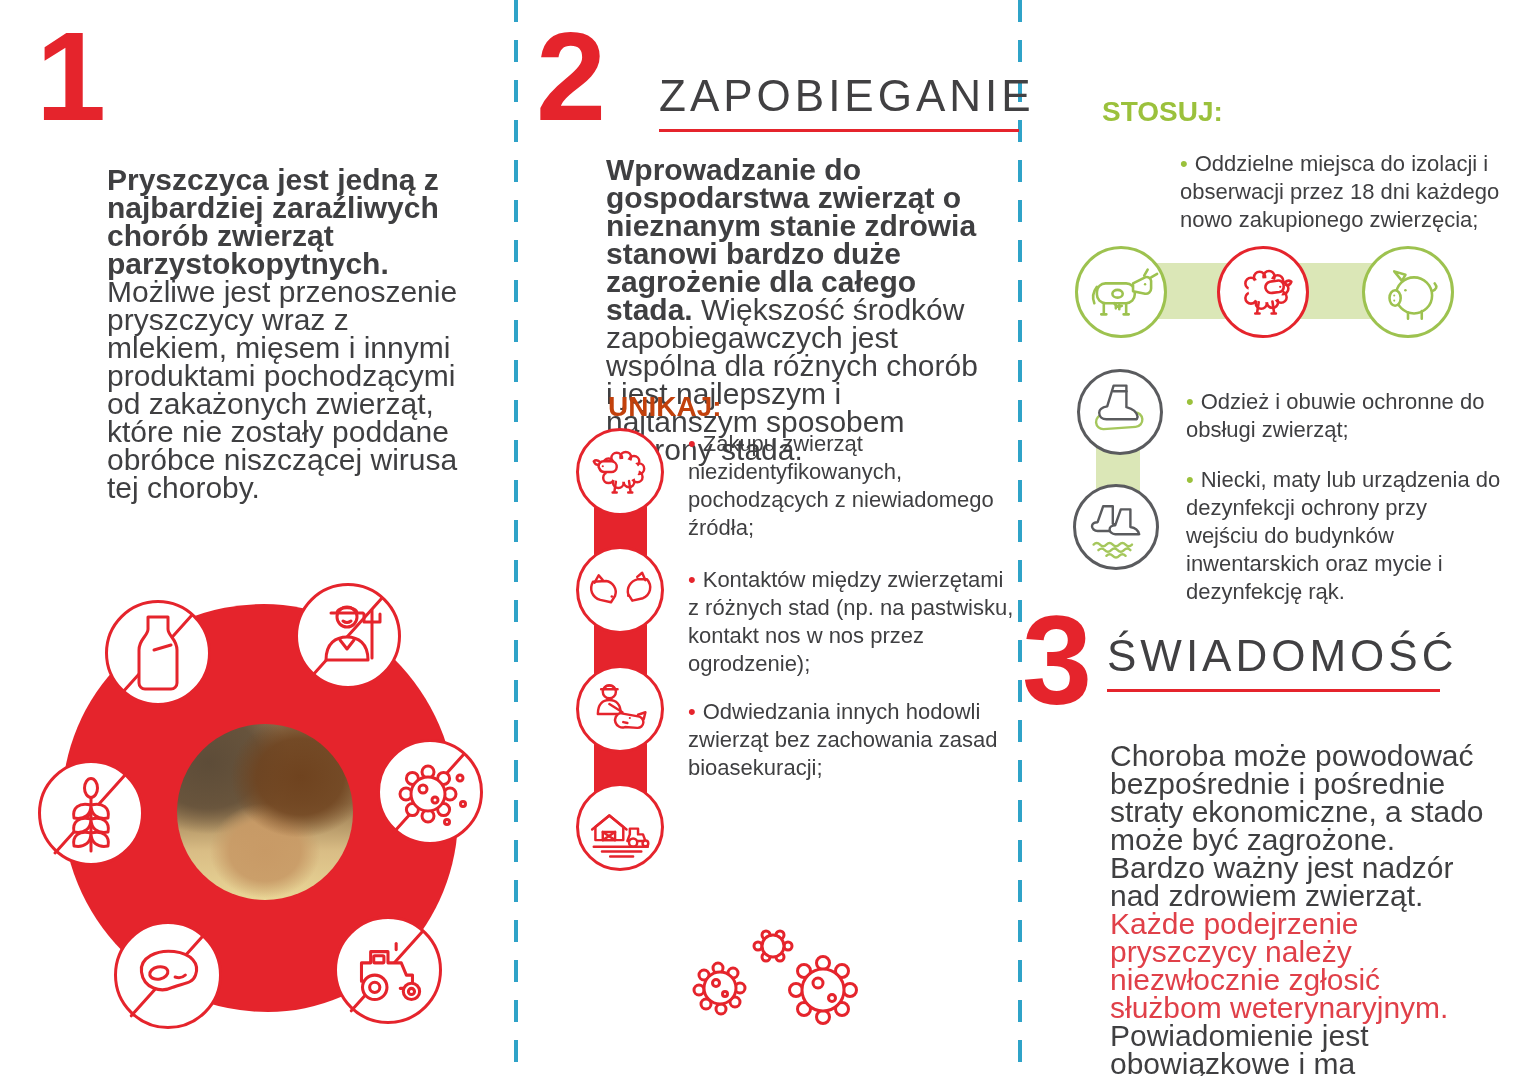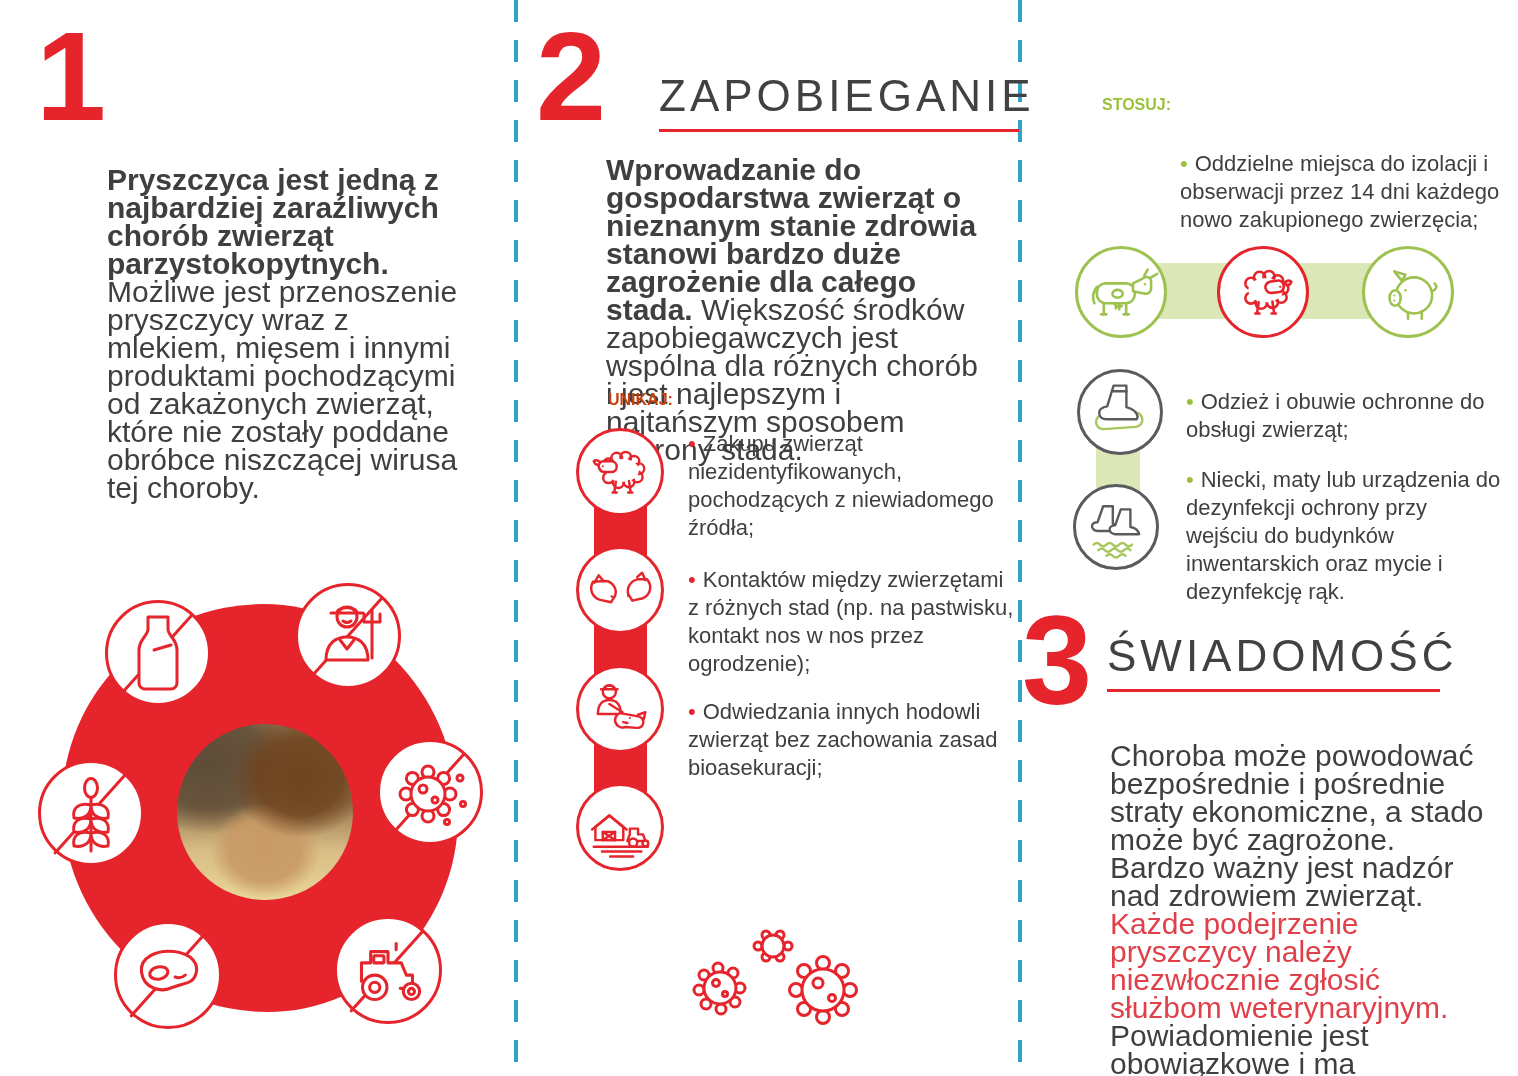--- a/index.html
+++ b/index.html
@@ -17,21 +17,21 @@
     letter-spacing:-2px;
   }
   .sec-title{
     position:absolute; color:#414042; font-size:44px; font-weight:normal; letter-spacing:4px;
     line-height:1.1; padding-bottom:9px; border-bottom:3px solid #e5242c; white-space:nowrap;
   }
   .body{ position:absolute; font-size:30px; line-height:28px; color:#3f3f41; }
   .seg-block{ display:block; }
   .bold{ font-weight:bold; }
   .redtxt{ color:#e04049; }
-  .list-label{ position:absolute; font-size:16px; font-weight:bold; }
+  .list-label{ position:absolute; font-size:28px; font-weight:bold; }
   .lbl-red{ color:#c2410c; }
   .lbl-green{ color:#9bc13c; }
   .circle{ position:absolute; background:#fff; border-radius:50%; }
   .circle svg{ width:100%; height:100%; display:block; }
   .c-red{ border:3.5px solid #e5242c; }
   .c-red2{ border:3px solid #e5242c; }
   .c-green{ border:3px solid #9dc24f; }
   .c-gray{ border:3px solid #5a5b5e; }
   .ribbon{ position:absolute; background:#e5242c; }
   .band{ position:absolute; background:#dbe7b7; }
@@ -250,21 +250,21 @@
       <circle cx="151" cy="109" r="6.5"></circle>
         <circle cx="170" cy="101" r="6.5"></circle>
       <circle cx="151" cy="82" r="21" fill="#fff"></circle>
       <circle cx="146" cy="75" r="5"></circle>
         <circle cx="160" cy="90" r="3.5"></circle>
     </svg>
   </div>
 
   <div class="list-label lbl-green" style="left:1102px; top:96px;">STOSUJ:</div>
 
-  <p class="item" style="left:1180px; top:150px; width:322px;"><span class="bl bl-green">•</span><span>Oddzielne miejsca do izolacji i obserwacji przez 14 dni każdego nowo zakupionego zwierzęcia;</span></p>
+  <p class="item" style="left:1180px; top:150px; width:322px;"><span class="bl bl-green">•</span><span>Oddzielne miejsca do izolacji i obserwacji przez 18 dni każdego nowo zakupionego zwierzęcia;</span></p>
 
   <div class="band" style="left:1120px; top:263px; width:288px; height:56px;"></div>
 
   <div class="circle c-green" style="left:1075px; top:246px; width:92px; height:92px;">
     <svg viewBox="0 0 100 100" stroke="#9dc24f" fill="none" stroke-width="3" stroke-linecap="round" stroke-linejoin="round">
       <path d="M22 44 q-7 9 -3 19"></path>
       <rect x="22" y="40" width="44" height="23" rx="10" fill="#fff"></rect>
       <path fill="#fff" d="M64 40 l14 -7 a5 5 0 0 1 7 4 v9 a6 6 0 0 1 -7 6 l-14 -3 z"></path>
       <path d="M77 31 l4 -7 M85 33 l7 -4"></path>
       <circle cx="78" cy="41" r="1.4" fill="#9dc24f" stroke="none"></circle>

